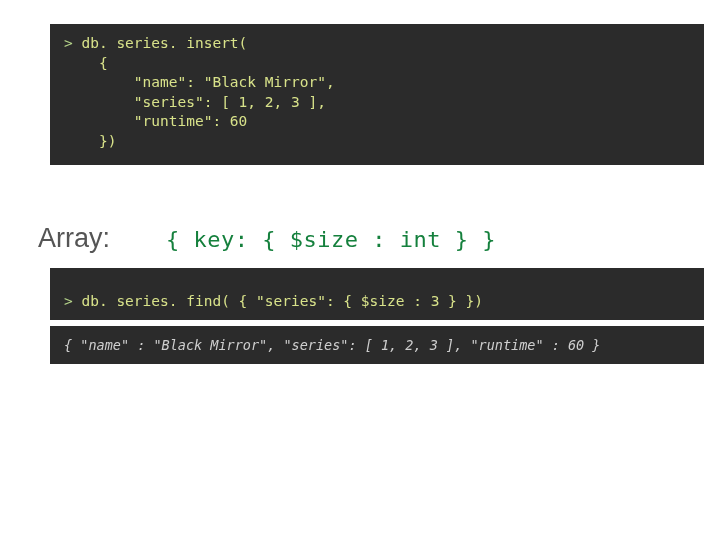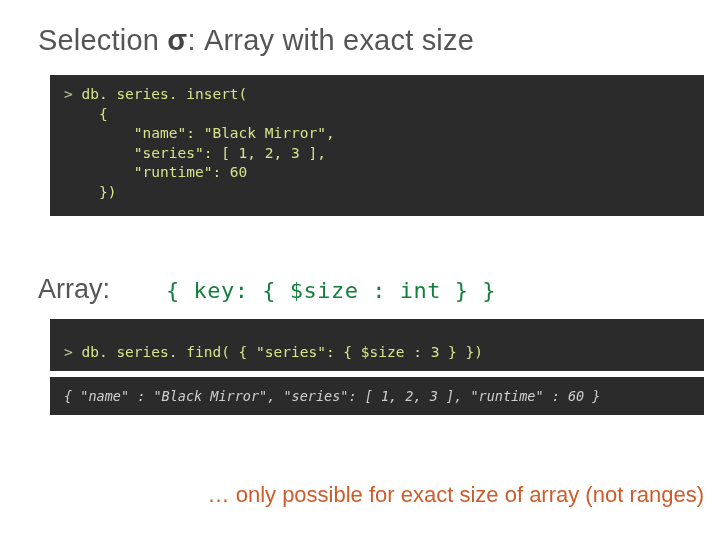--- a/index.html
+++ b/index.html
@@ -82,35 +82,31 @@
     font-size: 22px;
     font-weight: 300;
     color: #ce5c2b;
   }
 </style>
 </head>
 <body>
 
 <div class="slide">
 
-  <div class="title">
-    <span>Selection </span><span class="sigma">σ</span><span>: Array with exact size</span>
-  </div>
 
   <div class="codebox"><span class="prompt">&gt;</span> <span class="cmd">db. series. insert(</span>
 <span class="plain">    {</span>
 <span class="plain">        "name": "Black Mirror",</span>
 <span class="plain">        "series": [ 1, 2, 3 ],</span>
 <span class="plain">        "runtime": 60</span>
 <span class="plain">    })</span></div>
 
   <div class="row-size">
     <div class="size-label">Array:</div>
     <div class="size-expr">{ key: { $size : int } }</div>
   </div>
 
   <div class="codebox" style="padding-top:24px;padding-bottom:8px;"><span class="prompt">&gt;</span> <span class="cmd">db. series. find( { "series": { $size : 3 } })</span></div>
 
   <div class="resultbox"><span>{ "name" : "Black Mirror", "series": [ 1, 2, 3 ], "runtime" : 60 }</span></div>
 
-  <div class="footnote">… only possible for exact size of array (not ranges)</div>
 
 </div>
 
 </body></html>

